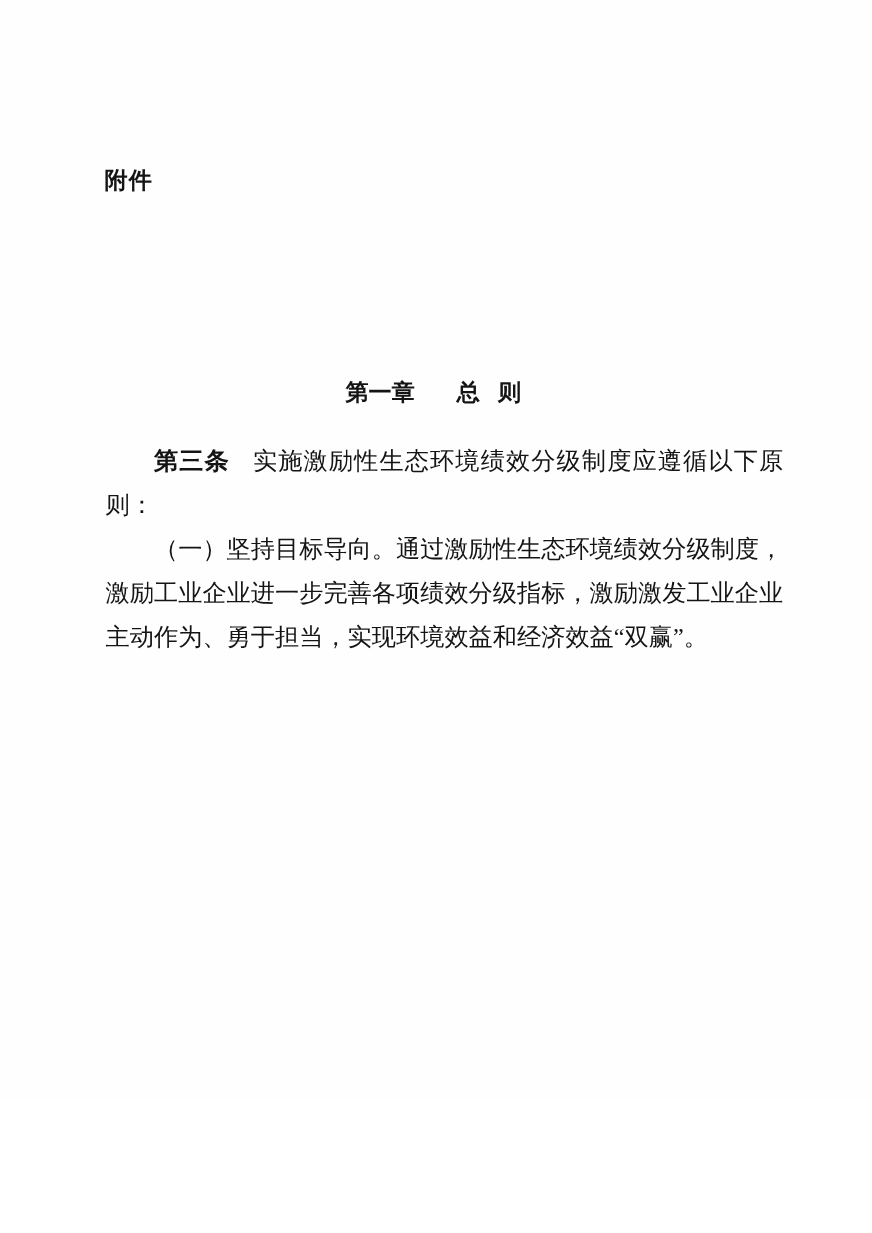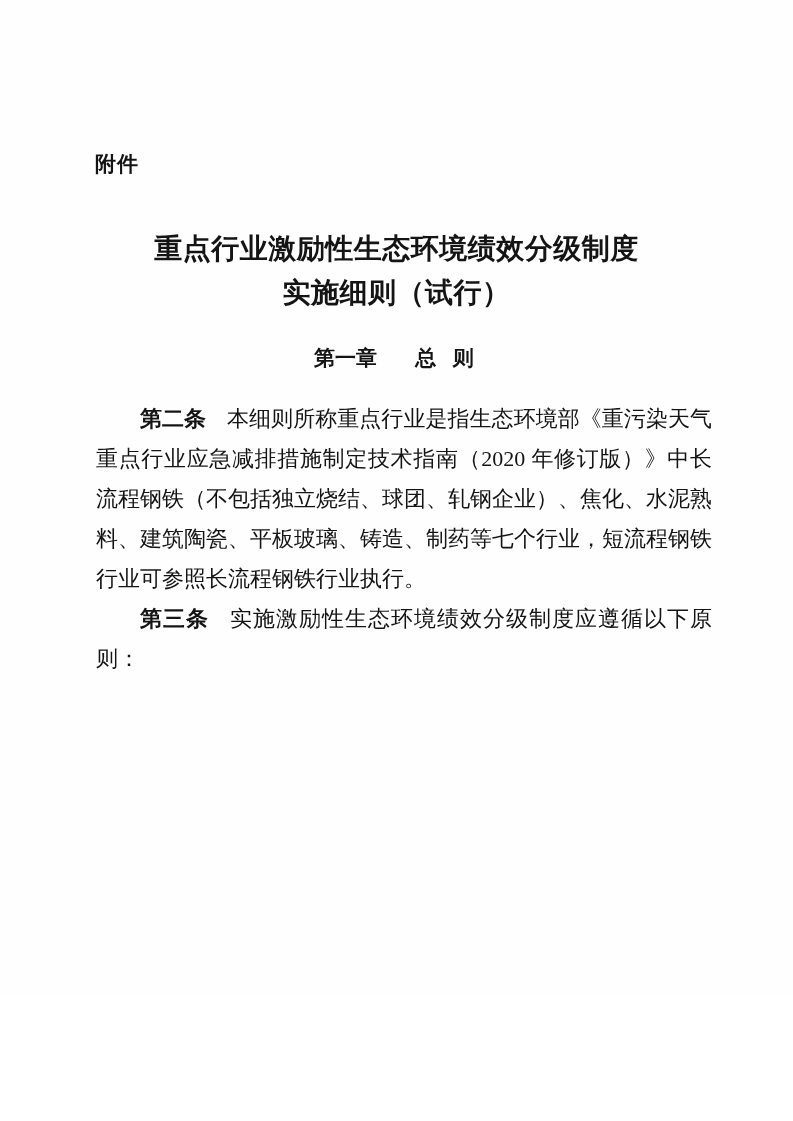--- a/index.html
+++ b/index.html
@@ -81,30 +81,26 @@
     letter-spacing: 3px;
   }
 </style>
 </head>
 <body>
 
 <div class="page">
 
   <div class="attachment-label">附件</div>
 
-  <div class="doc-title">
-    <div>重点行业激励性生态环境绩效分级制度</div>
-    <div>实施细则（试行）</div>
-  </div>
 
   <div class="chapter-heading">
     <span class="chapter-number">第一章</span><span class="chapter-title">总 则</span>
   </div>
 
   <div class="document-body">
 
-      <p class="para"><b class="para-lead">第二条</b>本细则所称重点行业是指生态环境部《重污染天气重点行业应急减排措施制定技术指南（2020 年修订版）》中长流程钢铁（不包括独立烧结、球团、轧钢企业）、焦化、水泥熟料、建筑陶瓷、平板玻璃、铸造、制药等七个行业，短流程钢铁行业可参照长流程钢铁行业执行。</p>
       <p class="para"><b class="para-lead">第三条</b>实施激励性生态环境绩效分级制度应遵循以下原则：</p>
+      <p class="para">（一）坚持目标导向。通过激励性生态环境绩效分级制度，激励工业企业进一步完善各项绩效分级指标，激励激发工业企业主动作为、勇于担当，实现环境效益和经济效益“双赢”。</p>
     </div>
 
   <div class="page-number">－ 3 －</div>
 
 </div>
 
 </body></html>

